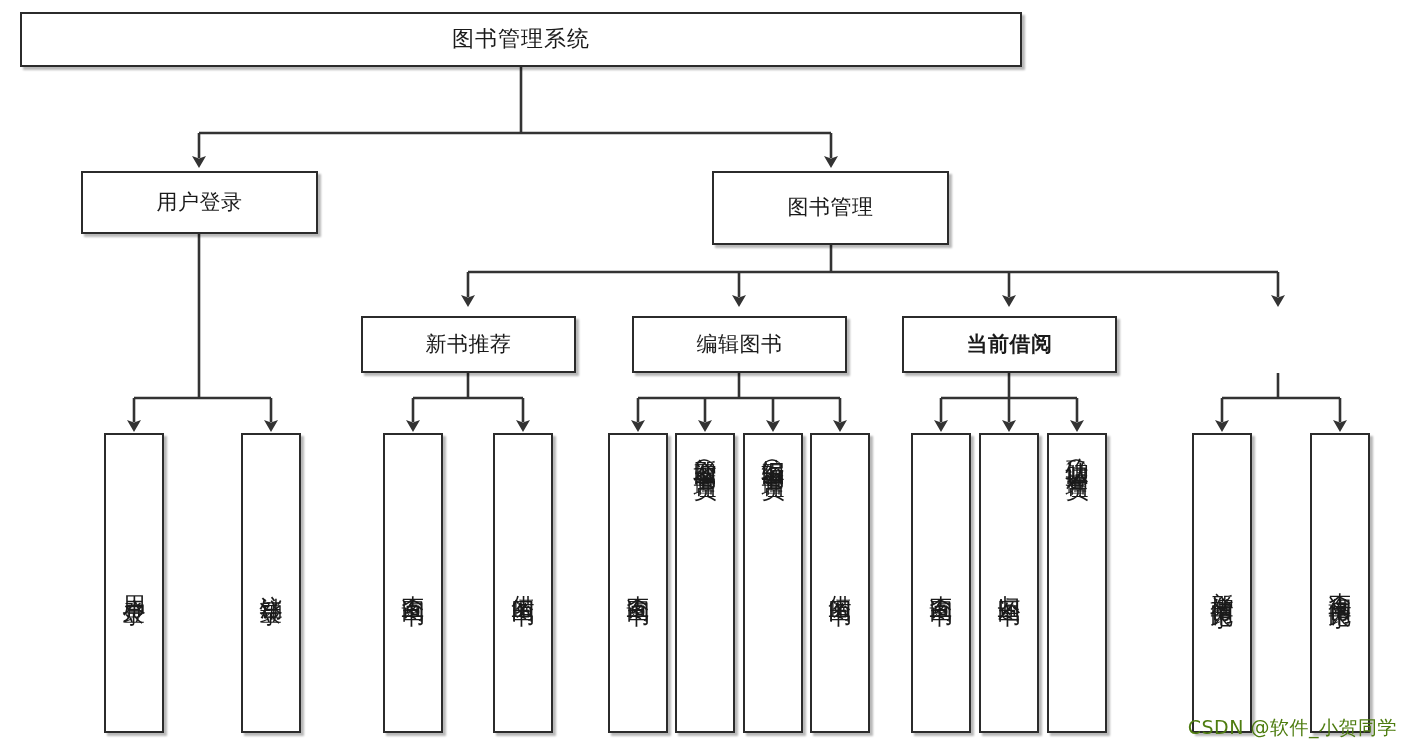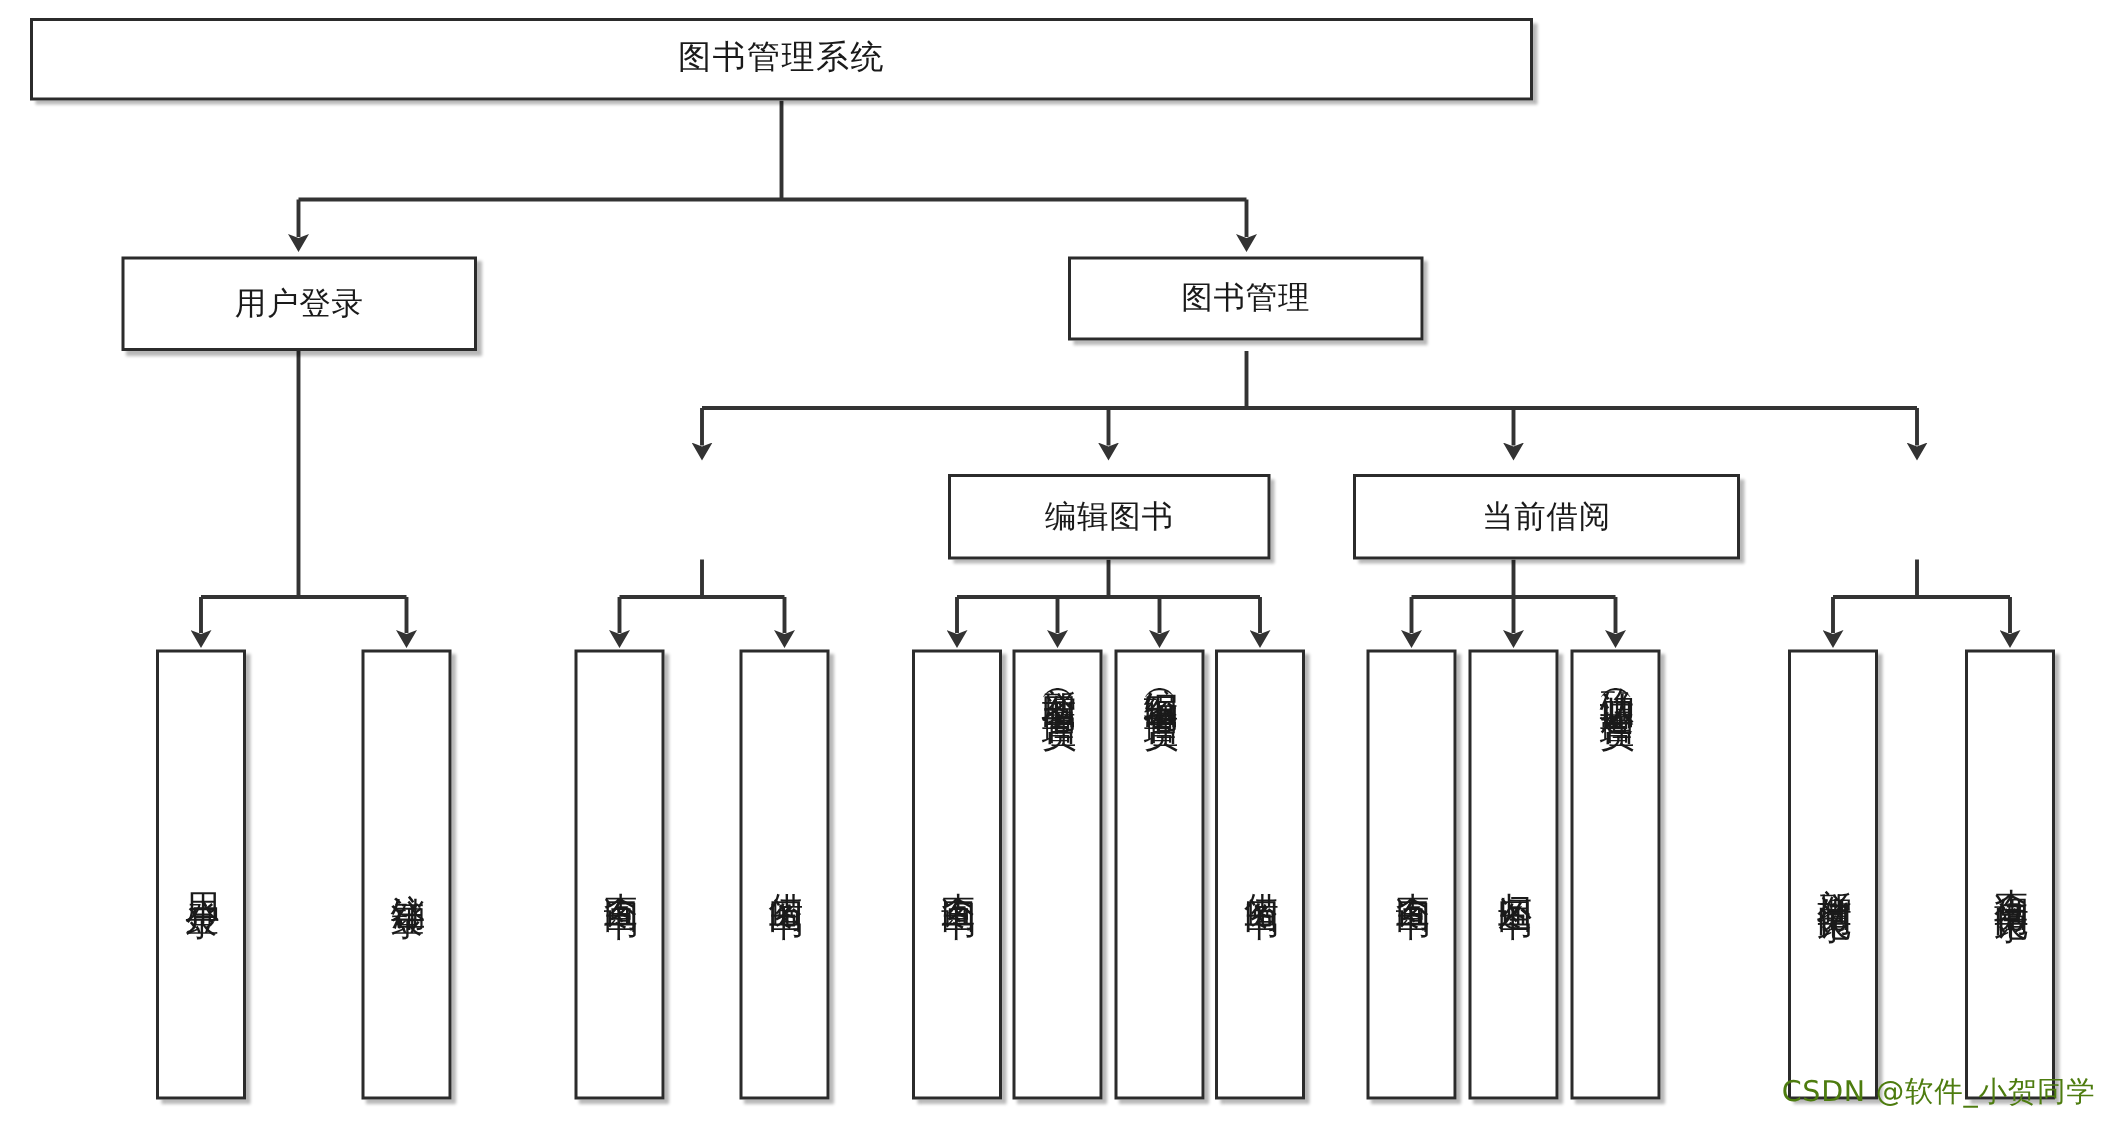--- a/index.html
+++ b/index.html
@@ -140,30 +140,33 @@
   </svg>
 
   <div class="node horiz title" style="left:20px; top:12px; width:1002px; height:55px;">
     <span class="label">图书管理系统</span>
   </div>
 
   <div class="node horiz" style="left:81px; top:171px; width:237px; height:63px;">
     <span class="label">用户登录</span>
   </div>
 
-  <div class="node horiz" style="left:712px; top:171px; width:237px; height:56px;">
+  <div class="node horiz" style="left:712px; top:171px; width:237px; height:74px;">
     <span class="label">图书管理</span>
   </div>
 
+  <div class="node horiz" style="left:361px; top:316px; width:215px; height:57px;">
+    <span class="label">新书推荐</span>
+  </div>
 
   <div class="node horiz" style="left:632px; top:316px; width:215px; height:57px;">
     <span class="label">编辑图书</span>
   </div>
 
-  <div class="node horiz" style="left:902px; top:316px; width:258px; height:57px;">
+  <div class="node horiz" style="left:902px; top:316px; width:215px; height:57px;font-weight:bold;">
     <span class="label">当前借阅</span>
   </div>
 
 
   <div class="node vert" style="left:104px; top:433px; width:60px; height:300px;">
     <span class="label">用户登录</span>
   </div>
 
   <div class="node vert" style="left:241px; top:433px; width:60px; height:300px;">
     <span class="label">注销登录</span>

